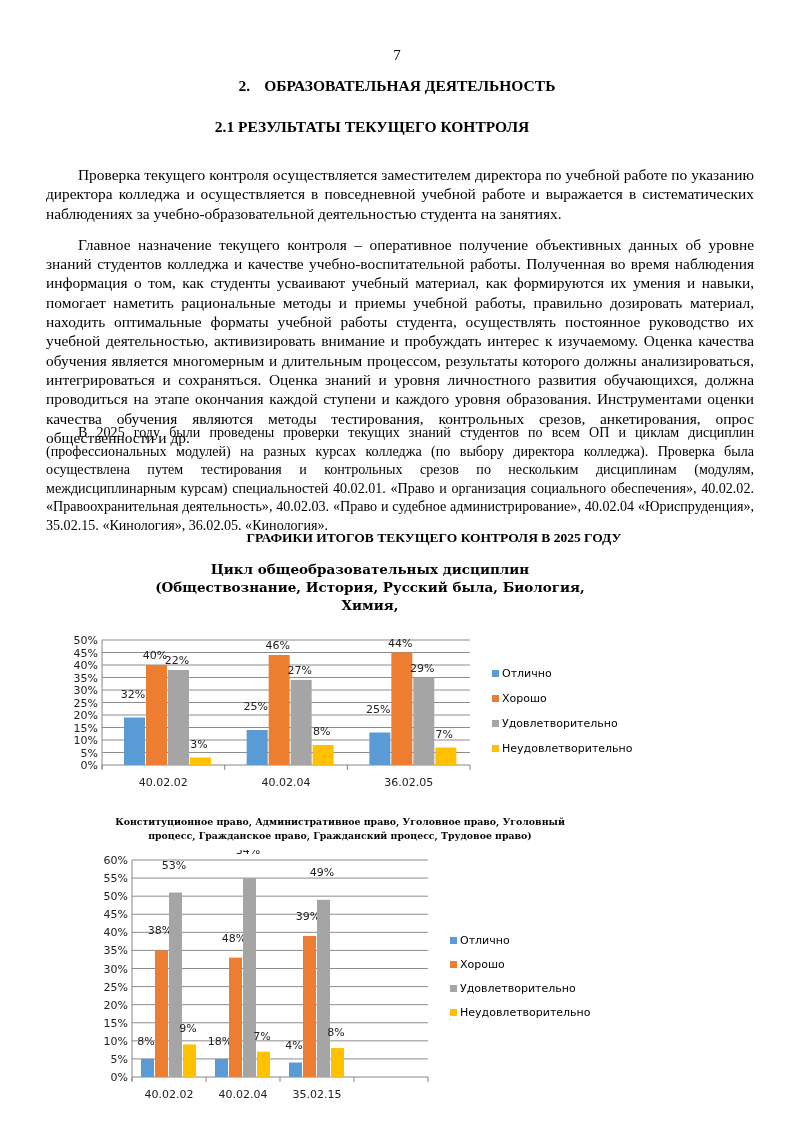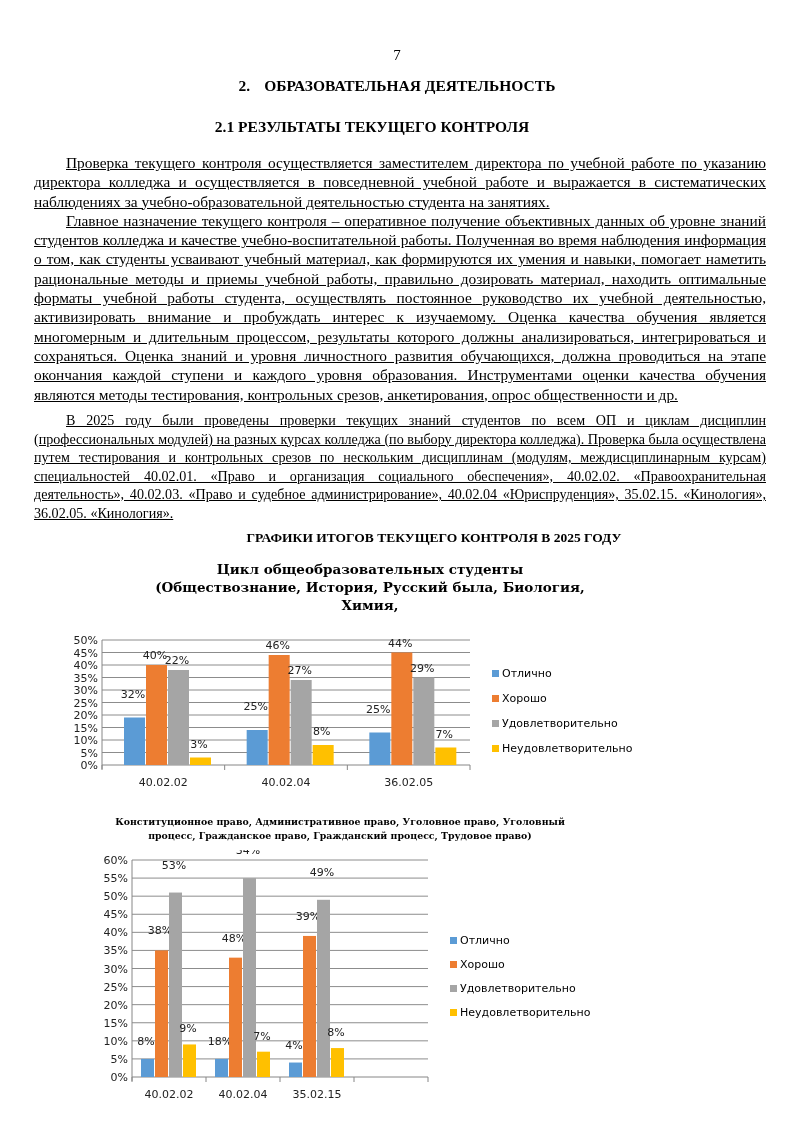--- a/index.html
+++ b/index.html
@@ -3,21 +3,21 @@
 <meta charset="utf-8">
 <style>
   html, body { margin: 0; padding: 0; background: #ffffff; }
   body { width: 794px; height: 1123px; position: relative; overflow: hidden;
          font-family: "Liberation Serif", serif; color: #000; }
   .page-num { position: absolute; top: 47px; left: 0; width: 794px; text-align: center; font-size: 15px; }
   .h1 { position: absolute; top: 77px; left: 0; width: 794px; text-align: center; font-weight: bold; font-size: 15.5px; }
   .h1 .num { margin-right: 14px; }
   .h2 { position: absolute; top: 118px; left: 0; width: 744px; text-align: center; font-weight: bold; font-size: 15.5px; }
   .body-text { position: absolute; left: 34px; width: 732px; font-size: 15.4px; line-height: 19.3px; text-align: justify; }
-  .body-text p { margin: 0; text-indent: 32px; text-decoration: underline; }
+  .body-text p { margin: 12px; text-indent: 32px; }
   .body-text.small { font-size: 14.1px; line-height: 18.6px; }
   .p1 { top: 153px; }
   .p3 { top: 411px; }
   .graphs-title { position: absolute; top: 530px; left: 0; width: 794px; text-align: center; font-weight: bold; font-size: 13.5px; padding-left: 74px; box-sizing: border-box; }
   .chart-title { position: absolute; text-align: center; font-weight: bold; }
   .ct1 { top: 560px; left: 140px; width: 460px; font-size: 13.5px; line-height: 18px; font-family: "DejaVu Serif", serif; }
   .ct2 { top: 815px; left: 110px; width: 460px; font-size: 9.4px; line-height: 13.5px; font-family: "DejaVu Serif", serif; }
   svg text { font-family: "DejaVu Sans", sans-serif; }
   .legend { position: absolute; font-family: "DejaVu Sans", sans-serif; font-size: 11px; }
   .legend .item { position: absolute; left: 0; white-space: nowrap; display: flex; align-items: center; }
@@ -36,21 +36,21 @@
   <p>Проверка текущего контроля осуществляется заместителем директора по учебной работе по указанию директора колледжа и осуществляется в повседневной учебной работе и выражается в систематических наблюдениях за учебно-образовательной деятельностью студента на занятиях.</p>
   <p>Главное назначение текущего контроля – оперативное получение объективных данных об уровне знаний студентов колледжа и качестве учебно-воспитательной работы. Полученная во время наблюдения информация о том, как студенты усваивают учебный материал, как формируются их умения и навыки, помогает наметить рациональные методы и приемы учебной работы, правильно дозировать материал, находить оптимальные форматы учебной работы студента, осуществлять постоянное руководство их учебной деятельностью, активизировать внимание и пробуждать интерес к изучаемому. Оценка качества обучения является многомерным и длительным процессом, результаты которого должны анализироваться, интегрироваться и сохраняться. Оценка знаний и уровня личностного развития обучающихся, должна проводиться на этапе окончания каждой ступени и каждого уровня образования. Инструментами оценки качества обучения являются методы тестирования, контрольных срезов, анкетирования, опрос общественности и др.</p>
 </div>
 <div class="body-text small p3">
   <p>В 2025 году были проведены проверки текущих знаний студентов по всем ОП и циклам дисциплин (профессиональных модулей) на разных курсах колледжа (по выбору директора колледжа). Проверка была осуществлена путем тестирования и контрольных срезов по нескольким дисциплинам (модулям, междисциплинарным курсам) специальностей 40.02.01. «Право и организация социального обеспечения», 40.02.02. «Правоохранительная деятельность», 40.02.03. «Право и судебное администрирование», 40.02.04 «Юриспруденция», 35.02.15. «Кинология», 36.02.05. «Кинология».</p>
 </div>
 
 <div class="graphs-title">ГРАФИКИ ИТОГОВ ТЕКУЩЕГО КОНТРОЛЯ В 2025 ГОДУ</div>
 
 <div class="chart-title ct1">
-  <div>Цикл общеобразовательных  студенты</div>
+  <div>Цикл общеобразовательных  дисциплин</div>
   <div>(Обществознание, История, Русский была, Биология, Химия,</div>
 </div>
 
 <svg id="chart1" style="position:absolute; left:60px; top:628px;" width="420" height="170">
     <line x1="42" x2="410" y1="137" y2="137" stroke="#868686" stroke-width="1"></line>
     <text x="38" y="141" text-anchor="end" font-size="11" fill="#222">0%</text>
     <line x1="42" x2="410" y1="124.5" y2="124.5" stroke="#8c8c8c" stroke-width="1"></line>
     <text x="38" y="128.5" text-anchor="end" font-size="11" fill="#222">5%</text>
     <line x1="42" x2="410" y1="112" y2="112" stroke="#8c8c8c" stroke-width="1"></line>
     <text x="38" y="116" text-anchor="end" font-size="11" fill="#222">10%</text>

